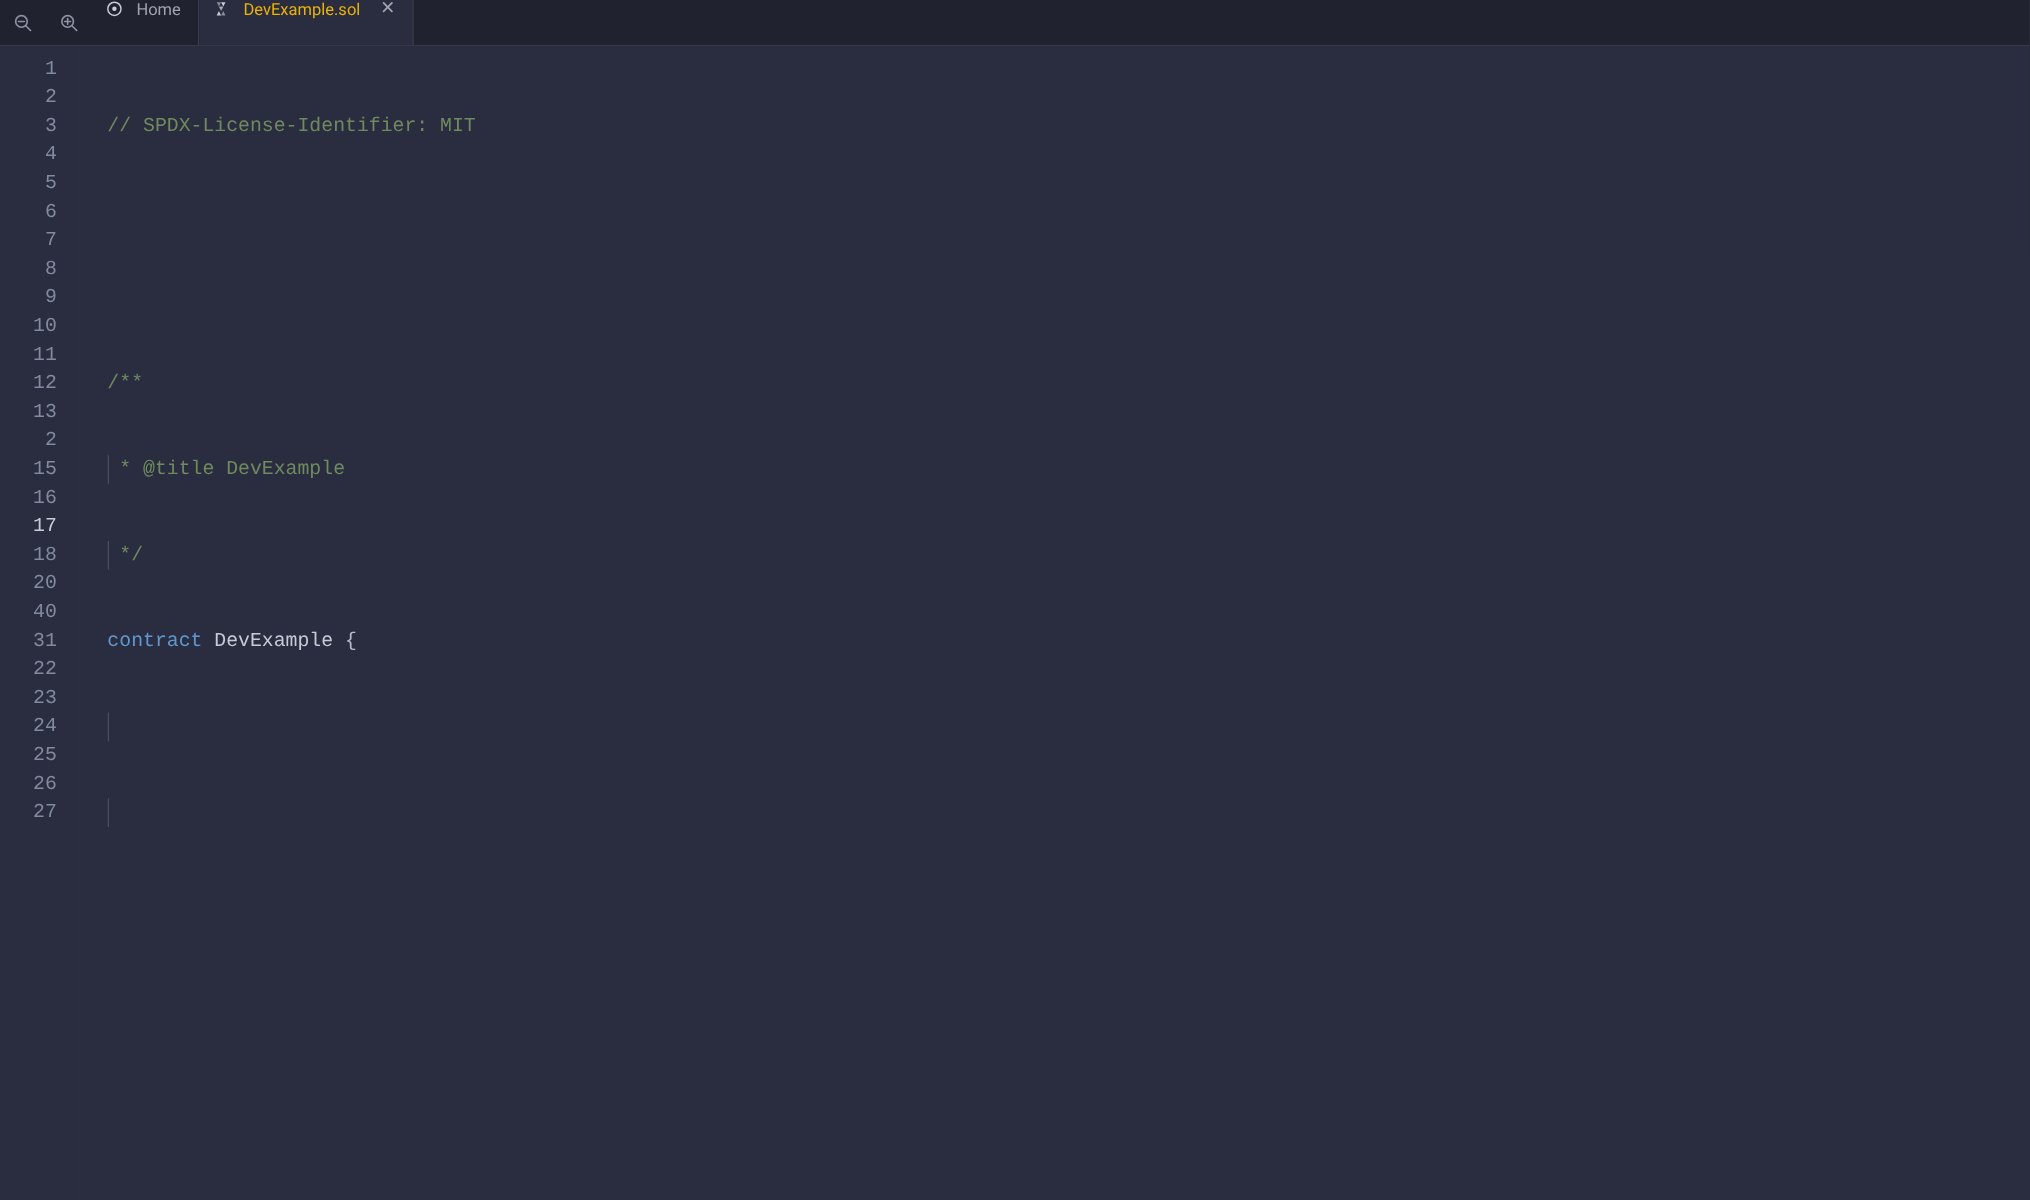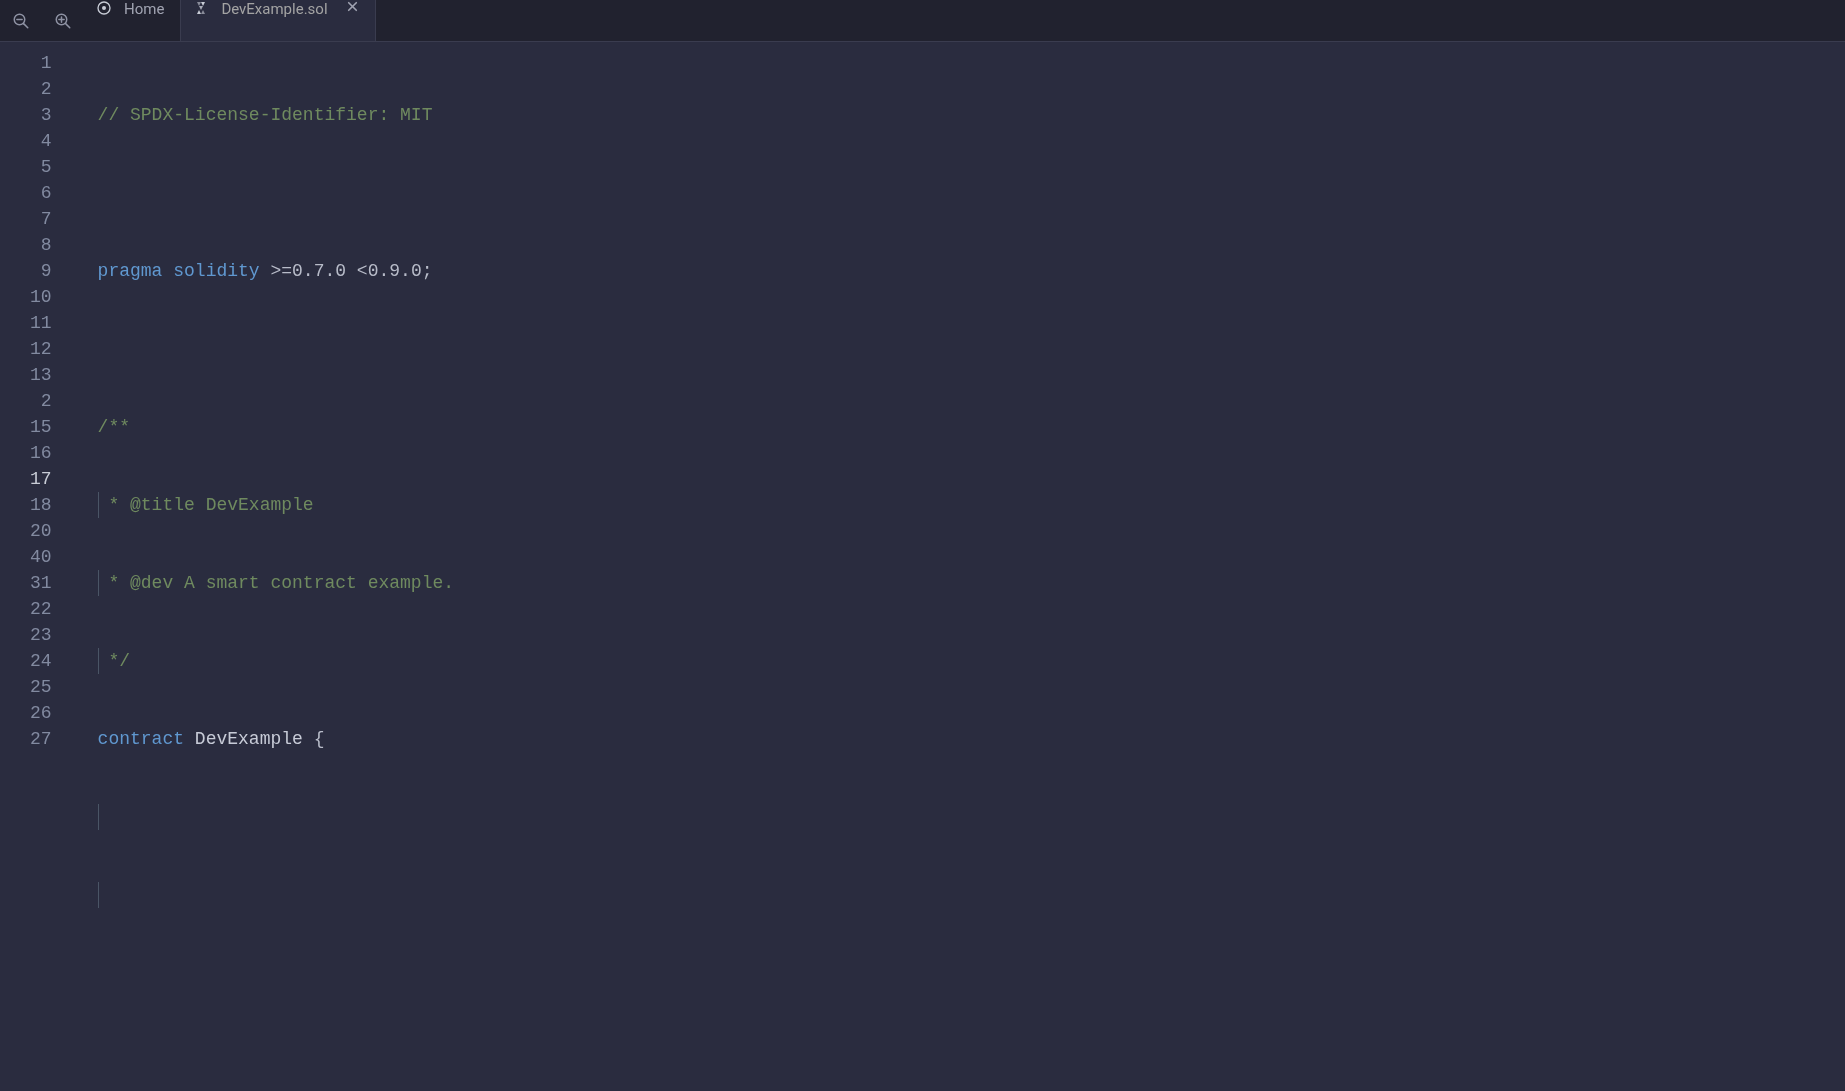--- a/index.html
+++ b/index.html
@@ -62,21 +62,21 @@
     gap: 12px;
     padding: 0 16px 0 12px;
     color: var(--tab-fg);
     font-size: 15px;
     border-right: 1px solid var(--divider);
     cursor: pointer;
     user-select: none;
   }
   .tab.active {
     background: var(--tab-active-bg);
-    color: #a3a3a3;
+    color: #eab308;
   }
   .tab .tab-ico { display: flex; align-items: center; }
   .tab .tab-ico svg { width: 16px; height: 16px; }
   .tab .close {
     margin-left: 6px;
     display: flex;
     align-items: center;
     color: #a0a3b1;
   }
   .tab .close svg { width: 13px; height: 13px; }
@@ -200,25 +200,23 @@
       <div class="ln">23</div>
       <div class="ln">24</div>
       <div class="ln">25</div>
       <div class="ln">26</div>
       <div class="ln">27</div>
     </div>
 
     <div class="code">
       <div class="line"><span class="tok-c">// SPDX-License-Identifier: MIT</span></div>
       <div class="line"> </div>
-      <div class="line"><span class="tok-k">pragma</span> <span class="tok-k">solidity</span><span class="tok-p"> &gt;=0.7.0 &lt;0.9.0;</span></div>
       <div class="line"> </div>
       <div class="line"><span class="tok-c">/**</span></div>
       <div class="line"><span class="vguide" style="left:12px"></span><span class="tok-c"> * @title DevExample</span></div>
-      <div class="line"><span class="vguide" style="left:12px"></span><span class="tok-c"> * @dev A smart contract example.</span></div>
       <div class="line"><span class="vguide" style="left:12px"></span><span class="tok-c"> */</span></div>
       <div class="line"><span class="tok-k">contract</span><span class="tok-i"> DevExample </span><span class="tok-p">{</span></div>
       <div class="line"><span class="vguide" style="left:12px"></span> </div>
       <div class="line"><span class="vguide" style="left:12px"></span> </div>
       
       
       
       
       
       

